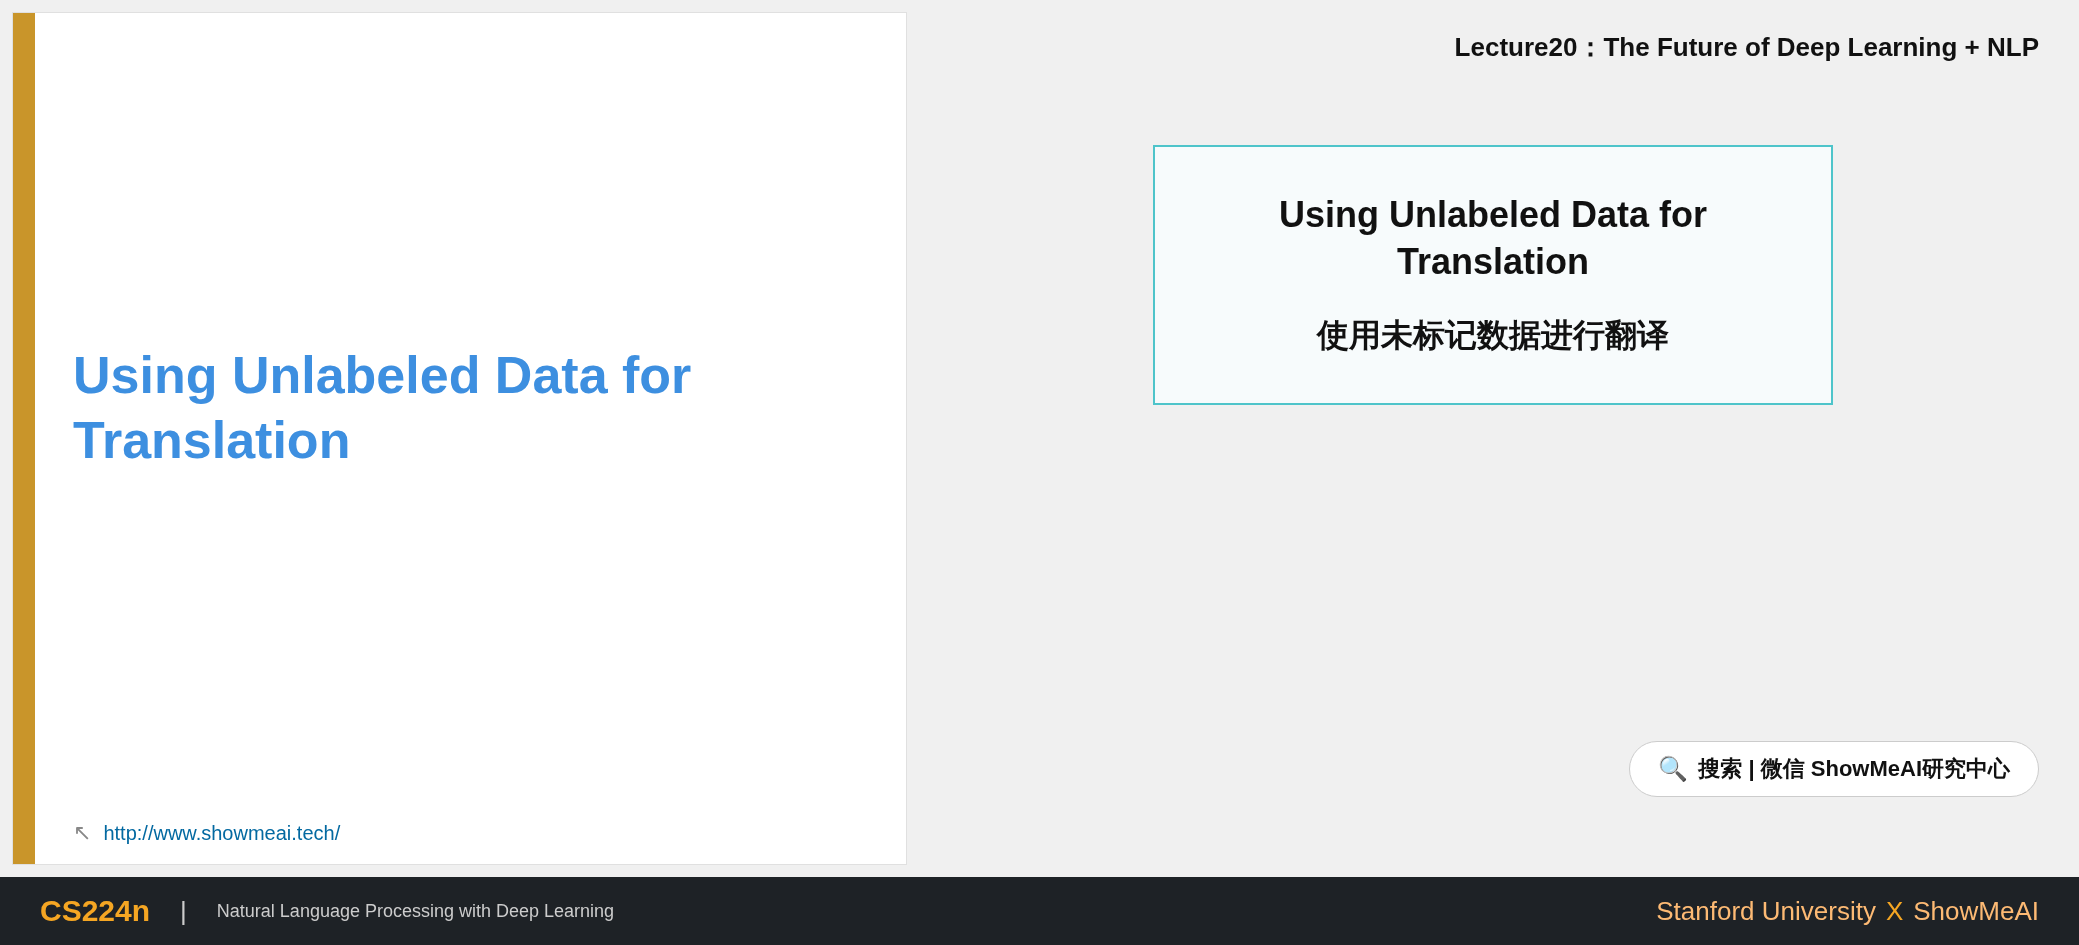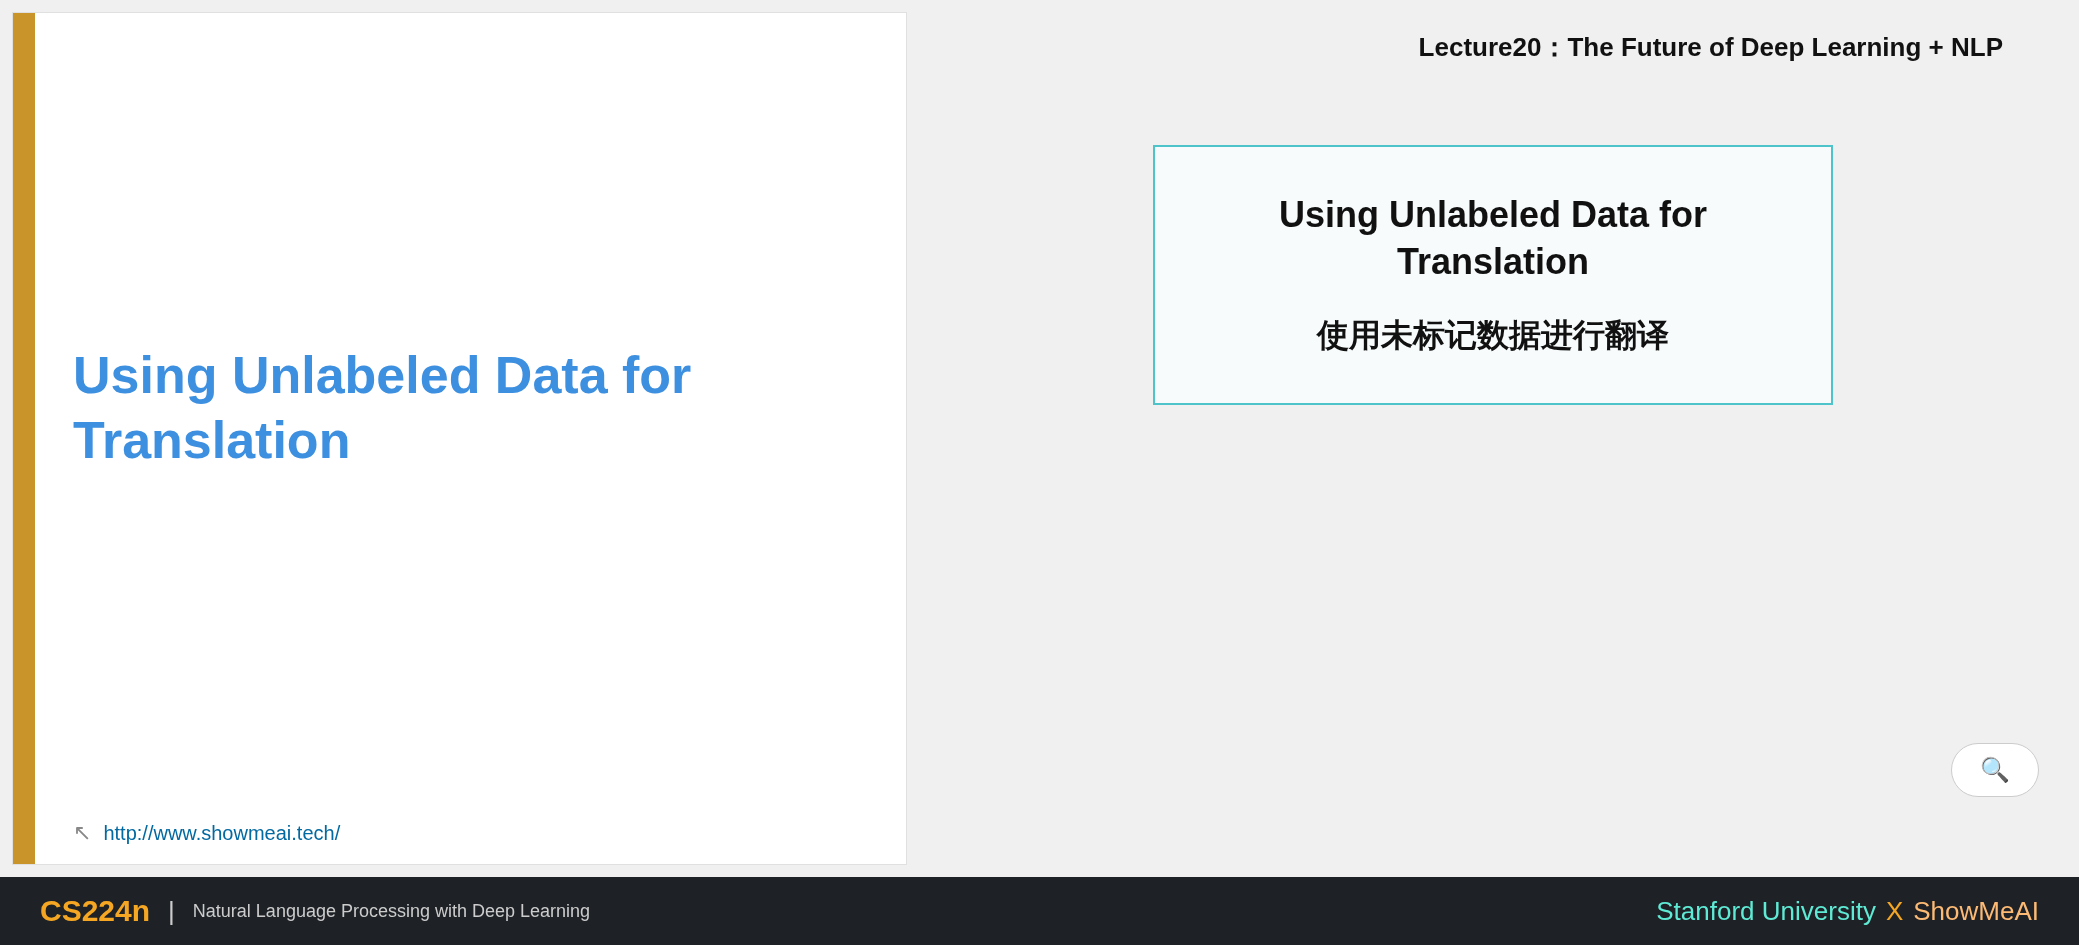--- a/index.html
+++ b/index.html
@@ -77,21 +77,21 @@
       font-size: 20px;
       color: #0369a1;
     }
 
     
     .right-panel {
       flex: 1;
       display: flex;
       flex-direction: column;
       align-items: center;
-      padding: 20px 56px;
+      padding: 20px 20px;
       position: relative;
     }
 
     .lecture-title {
       font-size: 26px;
       font-weight: bold;
       color: #111;
       text-align: center;
       margin-top: 10px;
       width: 100%;
@@ -153,21 +153,21 @@
       display: flex;
       align-items: center;
       justify-content: space-between;
       padding: 0 40px;
       flex-shrink: 0;
     }
 
     .course-info {
       display: flex;
       align-items: center;
-      gap: 4px;
+      gap: 16px;
     }
 
     .course-code {
       font-size: 30px;
       font-weight: bold;
       color: #f5a623;
     }
 
     .course-separator {
       font-size: 26px;
@@ -181,21 +181,21 @@
     }
 
     .university-info {
       display: flex;
       align-items: center;
       gap: 0;
     }
 
     .stanford-text {
       font-size: 26px;
-      color: #5eead4;
+      color: #fdba74;
     }
 
     .x-separator {
       font-size: 26px;
       color: #f5a623;
       margin: 0 10px;
     }
 
     .showmeai-text {
       font-size: 26px;
@@ -227,20 +227,21 @@
     <div class="translation-box">
       <div class="translation-title-en">
         <span>Using Unlabeled Data for</span><br>
         <span>Translation</span>
       </div>
       <div class="translation-title-zh">使用未标记数据进行翻译</div>
     </div>
 
     <div class="search-box">
       <span class="search-icon">🔍</span>
+      <span class="search-text">搜索 | 微信 ShowMeAI研究中心</span>
     </div>
   </div>
 </div>
 
 <div class="bottom-bar">
   <div class="course-info">
     <span class="course-code">CS224n</span>
     <span class="course-separator">|</span>
     <span class="course-name">Natural Language Processing with Deep Learning</span>
   </div>

